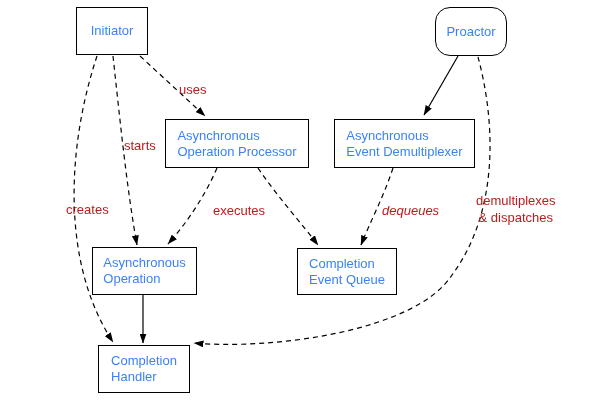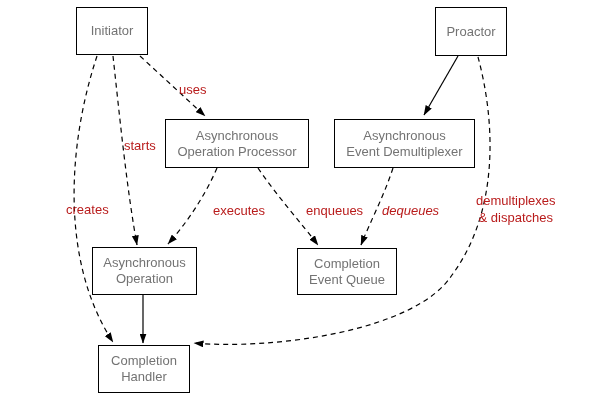--- a/index.html
+++ b/index.html
@@ -20,40 +20,40 @@
     left: 0;
     top: 0;
     width: 600px;
     height: 402px;
   }
   .node {
     position: absolute;
     box-sizing: border-box;
     border: 1.3px solid #000000;
     background: #ffffff;
-    color: #737373;
+    color: #3b82f6;
     display: flex;
     align-items: center;
     justify-content: center;
-    text-align: center;
+    text-align: left;
     white-space: pre-line;
     font-size: 13px;
     line-height: 16px;
   }
   .edge-label {
     position: absolute;
     color: #b91c1c;
     font-size: 13px;
     line-height: 17px;
     white-space: pre-line;
     text-align: center;
   }
   
   .n-initiator { left: 76px;  top: 7px;   width: 72px;  height: 48px; }
-  .n-proactor  { left: 435px; top: 7px;   width: 72px;  height: 49px; }
+  .n-proactor  { left: 435px; top: 7px;   width: 72px;  height: 49px; border-radius: 15px; }
   .n-aop       { left: 165px; top: 119px; width: 144px; height: 49px; }
   .n-aed       { left: 334px; top: 119px; width: 141px; height: 49px; }
   .n-ao        { left: 92px;  top: 247px; width: 105px; height: 48px; }
   .n-ceq       { left: 297px; top: 248px; width: 100px; height: 47px; }
   .n-ch        { left: 98px;  top: 345px; width: 92px;  height: 48px; }
   
   .l-uses      { left: 179px; top: 81px;  }
   .l-starts    { left: 124px; top: 137px; }
   .l-creates   { left: 66px;  top: 201px; }
   .l-executes  { left: 200px; top: 202px; margin-left: 13px; }
@@ -95,18 +95,17 @@
 Operation</div>
   <div class="node n-ceq">Completion
 Event Queue</div>
   <div class="node n-ch">Completion
 Handler</div>
 
   <div class="edge-label l-uses">uses</div>
   <div class="edge-label l-starts">starts</div>
   <div class="edge-label l-creates">creates</div>
   <div class="edge-label l-executes">executes</div>
-  <div class="edge-label l-enqueues">enqueues</div>
   <div class="edge-label l-dequeues">dequeues</div>
   <div class="edge-label l-demux">demultiplexes
 &amp; dispatches</div>
 
 </div>
 
 </body></html>

